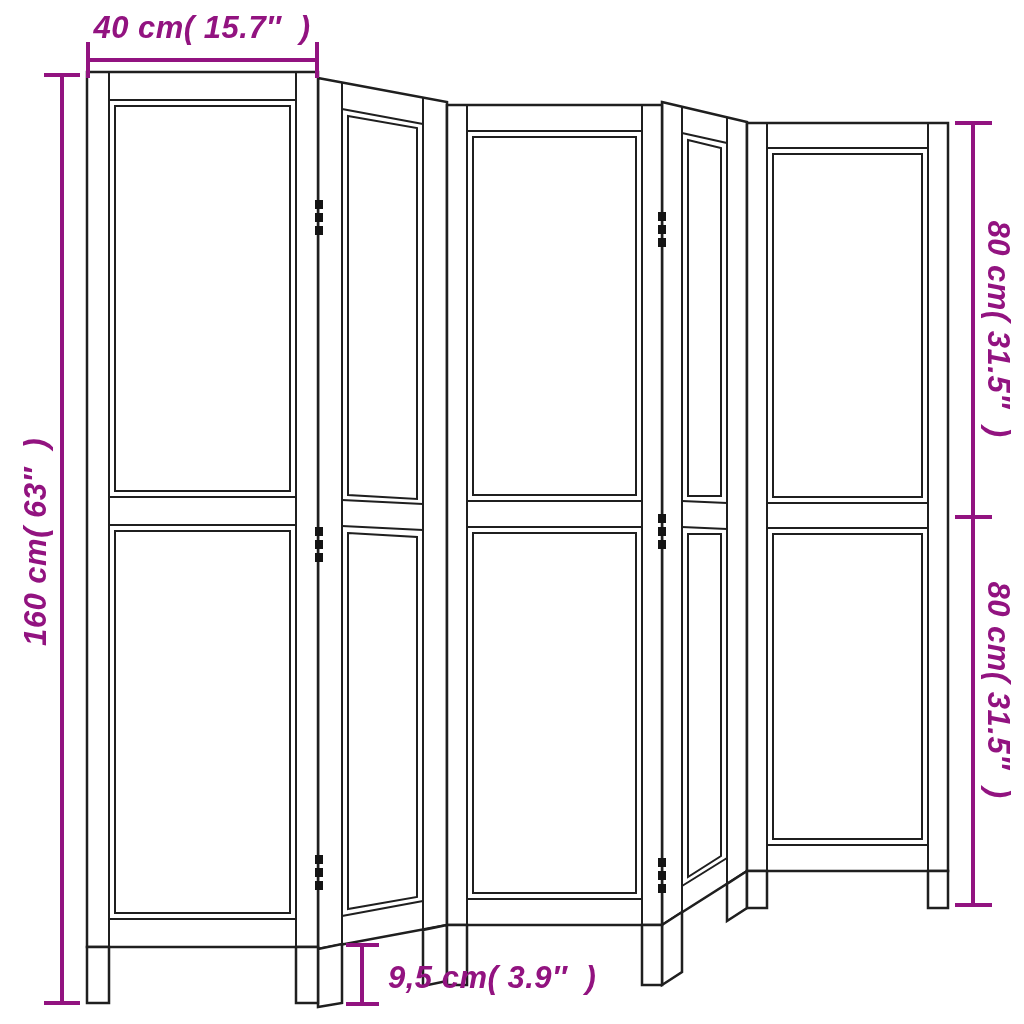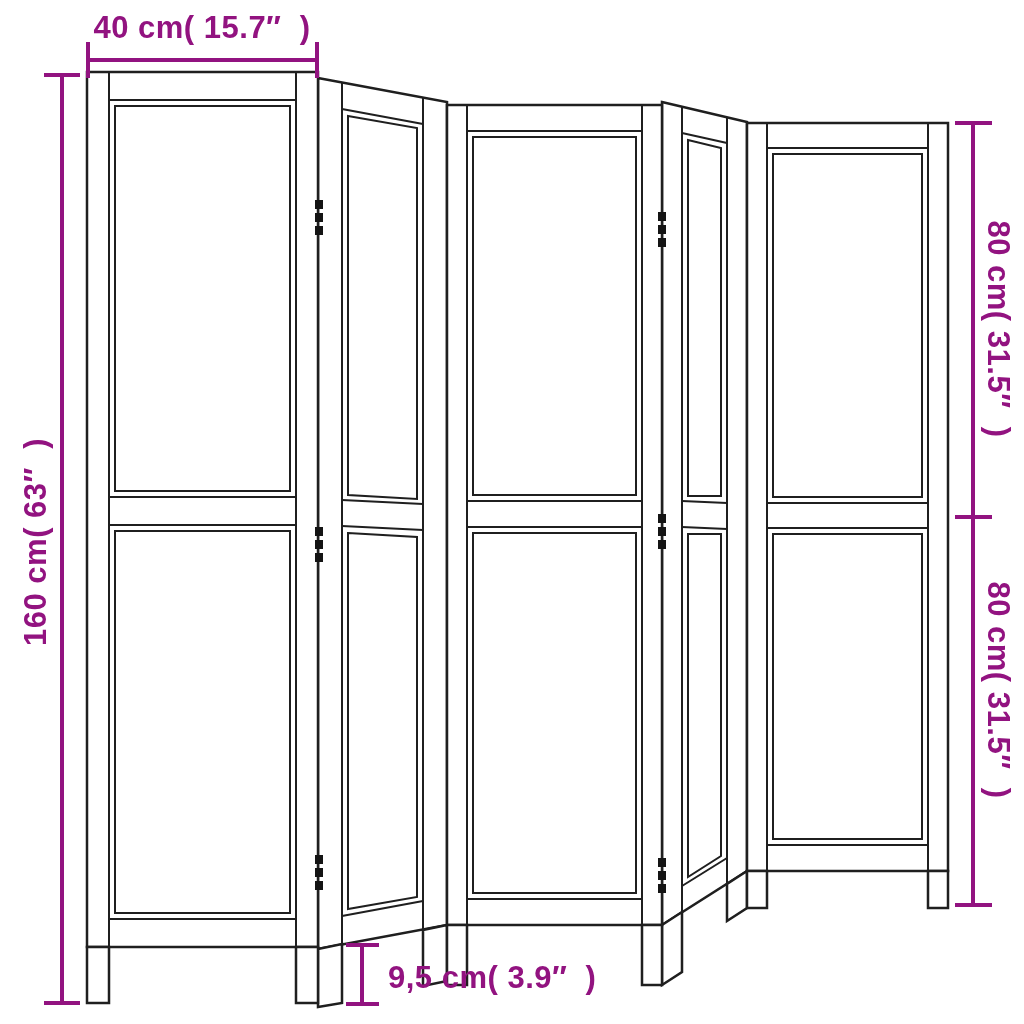--- a/index.html
+++ b/index.html
@@ -1,17 +1,17 @@
 <!DOCTYPE html>
 <html><head>
 <meta charset="utf-8">
 <style>
   html,body{margin:0;padding:0;background:#ffffff;}
   .stage{position:relative;width:1024px;height:1024px;background:#ffffff;
-         font-family:"Liberation Sans",sans-serif;overflow:hidden;}
+         font-family:"Liberation Sans",sans-serif;overflow:hidden;font-style:italic;}
   svg{display:block;}
   .frame{fill:#ffffff;stroke:#1f1f1f;stroke-width:2.5;stroke-linejoin:miter;}
   .thin{stroke:#1f1f1f;stroke-width:2;fill:none;}
   .pat{fill:#ffffff;stroke:#1f1f1f;stroke-width:2;stroke-linejoin:miter;}
   .pat .ns{fill:none;}
   .dim{fill:none;stroke-width:4;}
   .dimtext{font-weight:bold;font-size:31px;white-space:pre;letter-spacing:0.5px;}
 </style>
 </head>
 <body>

